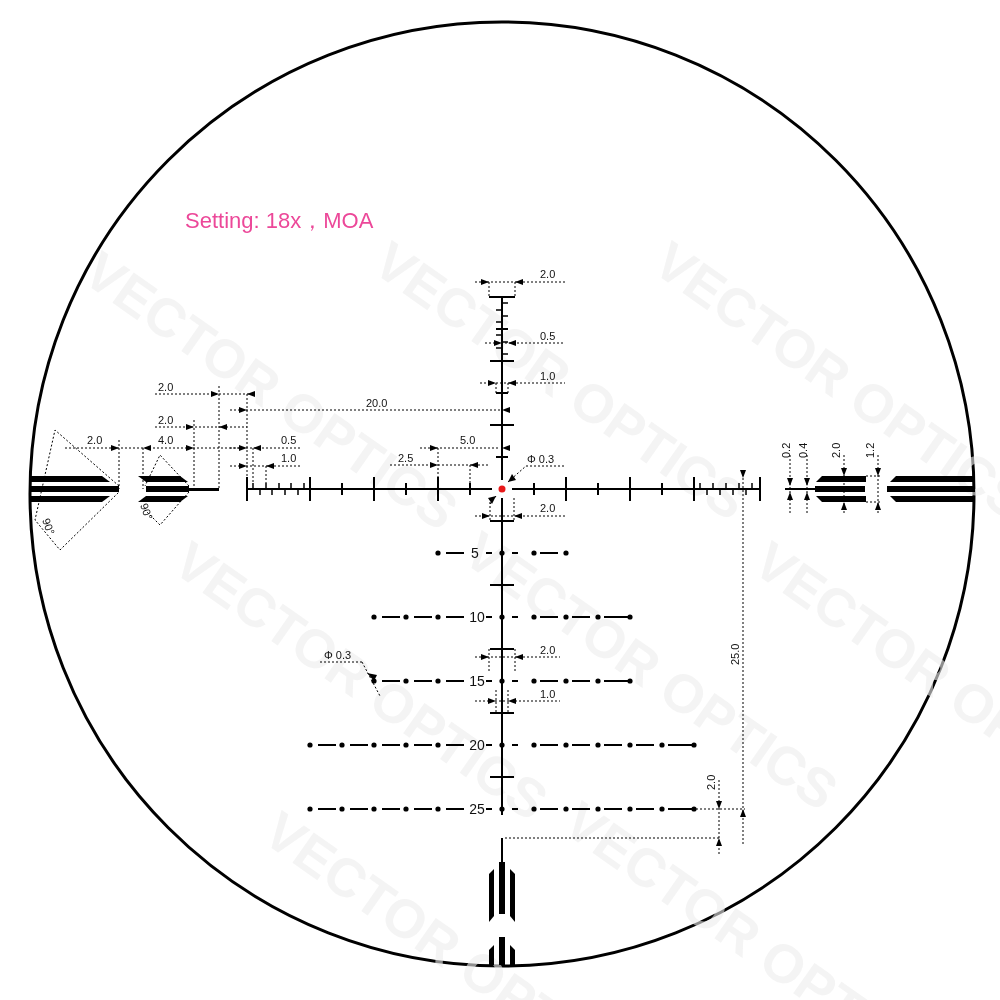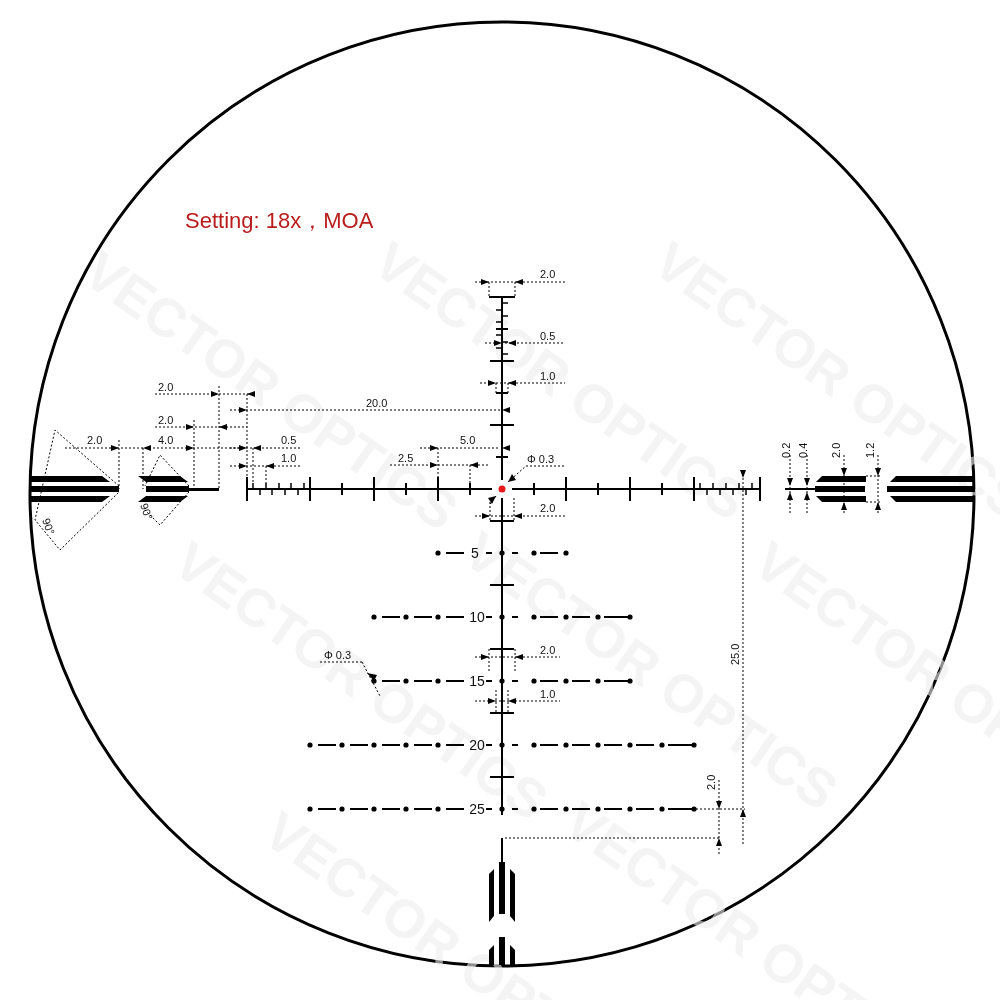--- a/index.html
+++ b/index.html
@@ -1,18 +1,18 @@
 <!DOCTYPE html>
 <html><head>
 <meta charset="utf-8">
 <style>
   html, body { margin:0; padding:0; background:#ffffff; }
   body { width:1000px; height:1000px; position:relative; overflow:hidden; font-family:"Liberation Sans", sans-serif; }
   #stage { position:absolute; left:0; top:0; width:1000px; height:1000px; }
-  .title { position:absolute; left:185px; top:206px; font-size:22px; color:#b91c1c; font-family:"Liberation Sans", sans-serif; white-space:pre; }
+  .title { position:absolute; left:185px; top:206px; font-size:22px; color:#ec4899; font-family:"Liberation Sans", sans-serif; white-space:pre; }
   svg text { font-family:"Liberation Sans", sans-serif; }
 </style>
 </head>
 <body>
 
 <div id="stage">
   <div class="title">Setting: 18x，MOA</div>
 
   <svg width="1000" height="1000" viewBox="0 0 1000 1000" style="position:absolute;left:0;top:0">
     <defs>

